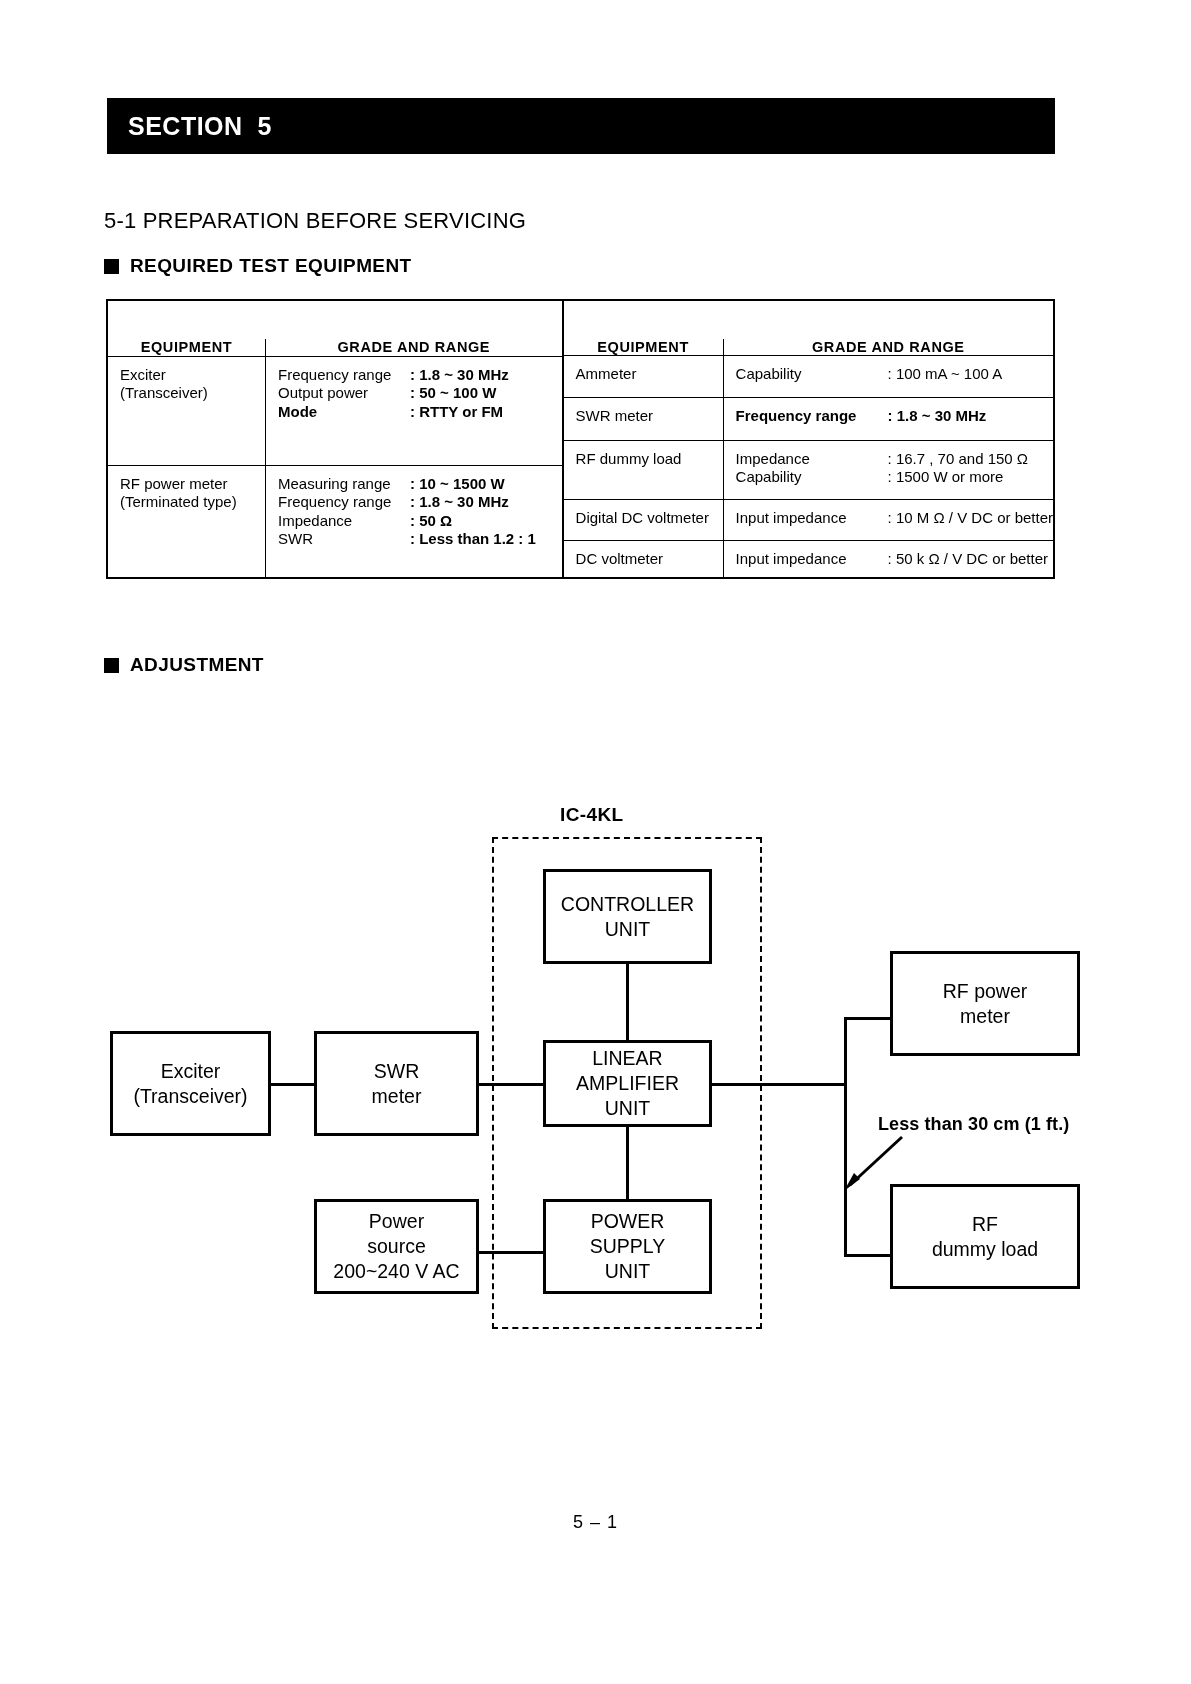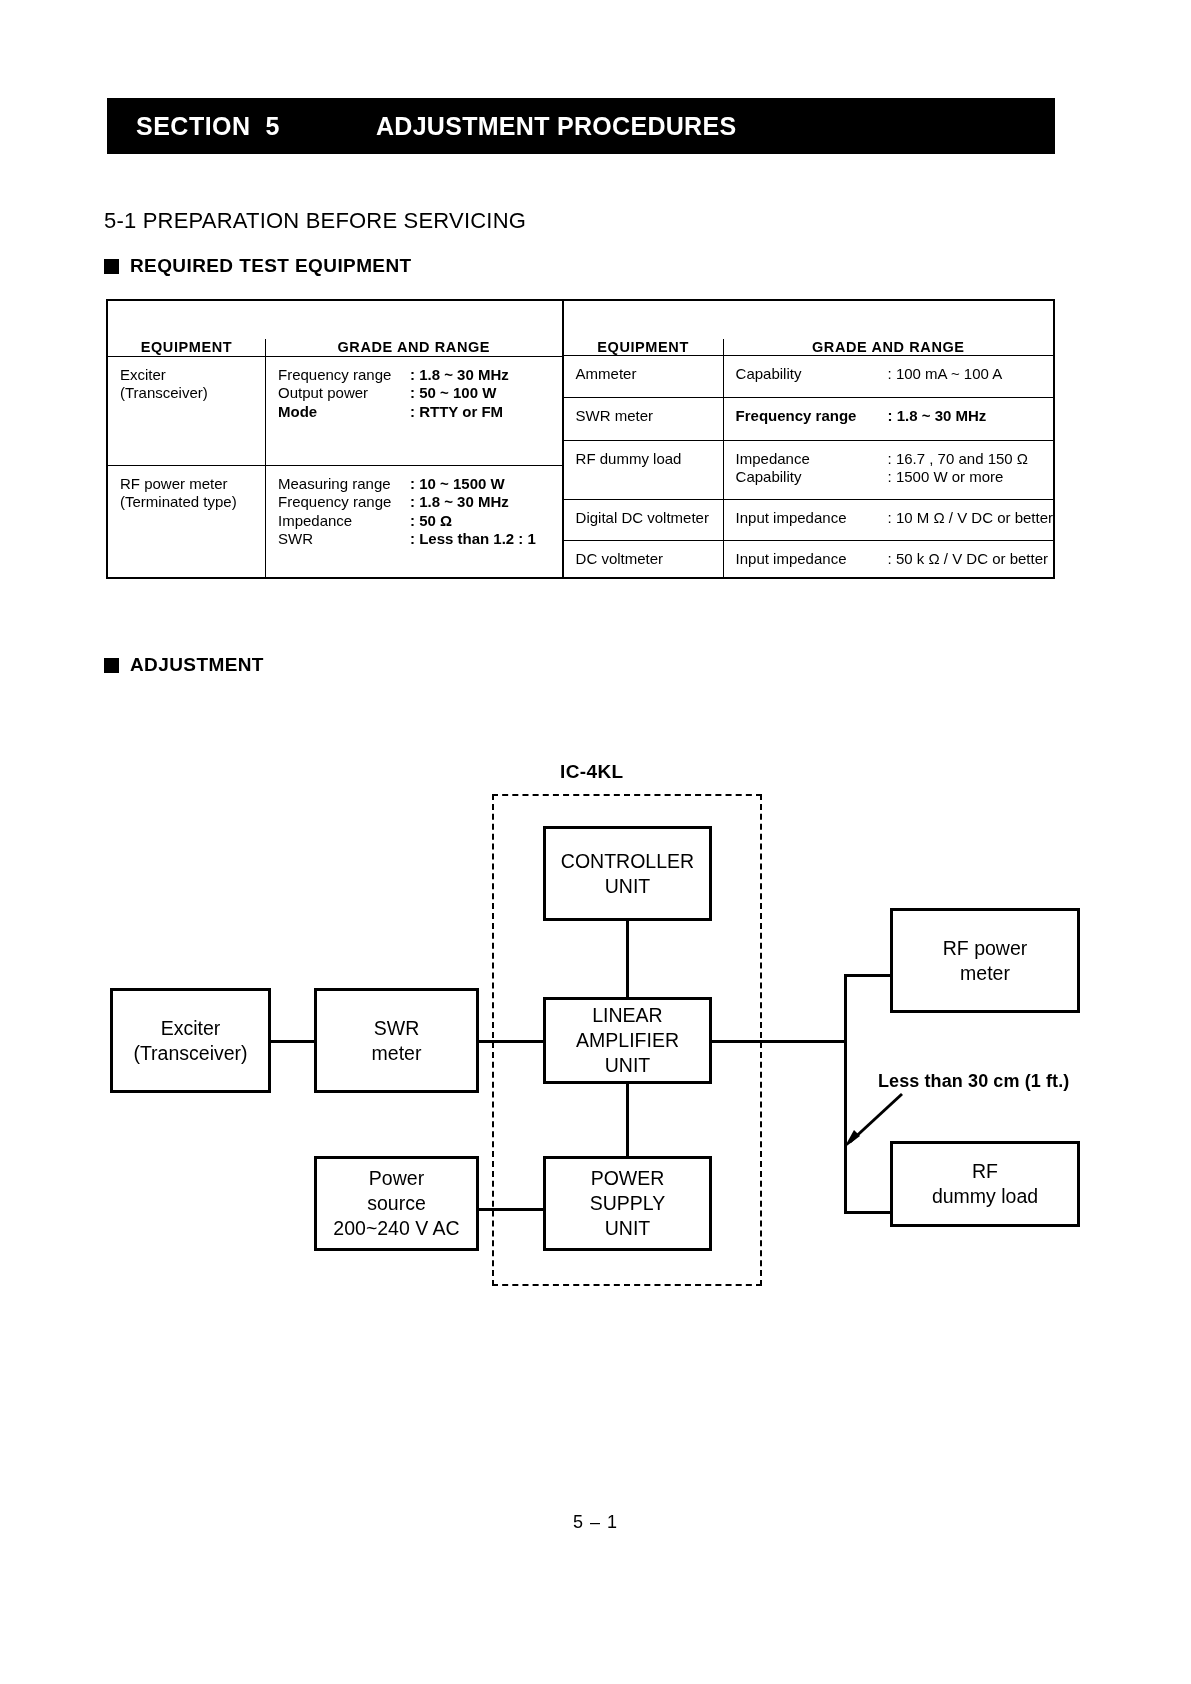--- a/index.html
+++ b/index.html
@@ -25,21 +25,21 @@
     height: 56px;
     background: #000000;
     color: #ffffff;
     display: flex;
     align-items: center;
   }
   .banner-section {
     font-size: 25px;
     font-weight: bold;
     letter-spacing: 0.5px;
-    margin-left: 29px;
+    margin-left: 21px;
     white-space: pre;
   }
   .banner-title {
     font-size: 25px;
     font-weight: bold;
     letter-spacing: 0.3px;
     margin-left: 96px;
   }
 
   
@@ -143,21 +143,21 @@
   .tbl-half.right .trow.rr3 { height: 62px; }
   .tbl-half.right .trow.rr4 { height: 42px; }
   .tbl-half.right .trow.rr5 { height: 38px; border-bottom: none; }
   .tbl-half.right .tcell-eq { width: 160px; }
   .tbl-half.right .spec-key { width: 152px; }
 
   
   .diagram {
     position: absolute;
     left: 0;
-    top: 736px;
+    top: 779px;
     width: 1191px;
     height: 620px;
   }
   .dbox {
     position: absolute;
     border: 3px solid #000;
     box-sizing: border-box;
     background: #fff;
     display: flex;
     align-items: center;
@@ -214,21 +214,20 @@
     text-align: center;
     font-size: 18px;
     letter-spacing: 1px;
   }
 </style>
 </head>
 <body>
 
 <div class="banner">
   <span class="banner-section">SECTION  5</span>
-  <span class="banner-title">ADJUSTMENT PROCEDURES</span>
 </div>
 
 <div class="h-sub">5-1 PREPARATION BEFORE SERVICING</div>
 
 <div class="h-bullet" id="hdr-required">
   <span class="sq"></span>
   <span>REQUIRED TEST EQUIPMENT</span>
 </div>
 
 <div class="h-bullet" id="hdr-connection">
@@ -416,21 +415,21 @@
     <span style="white-space:pre-line;">Power
 source
 200~240 V AC</span>
   </div>
 
   <div class="dbox" style="left:890px; top:172px; width:190px; height:105px;">
     <span style="white-space:pre-line;">RF power
 meter</span>
   </div>
 
-  <div class="dbox" style="left:890px; top:405px; width:190px; height:86px;">
+  <div class="dbox" style="left:890px; top:405px; width:190px; height:105px;">
     <span style="white-space:pre-line;">RF
 dummy  load</span>
   </div>
 
   <div class="note" style="left:878px; top:335px;">Less than 30 cm (1 ft.)</div>
   <svg class="arrow-svg" style="left:830px; top:352px;" width="80" height="70" viewBox="0 0 80 70">
     <line x1="72" y1="6" x2="20" y2="54" stroke="#000" stroke-width="3"></line>
     <polygon points="14,60 30,48 24,42" fill="#000"></polygon>
   </svg>
 </div>

